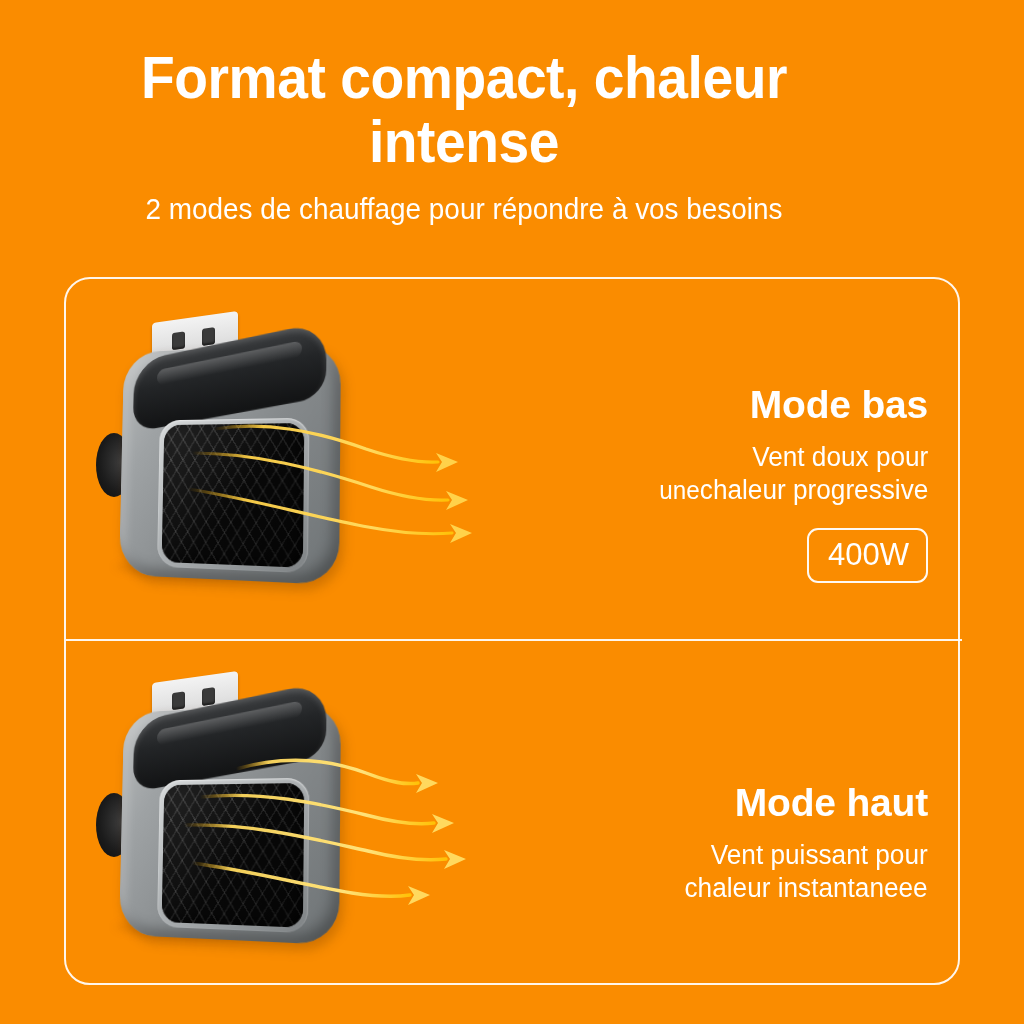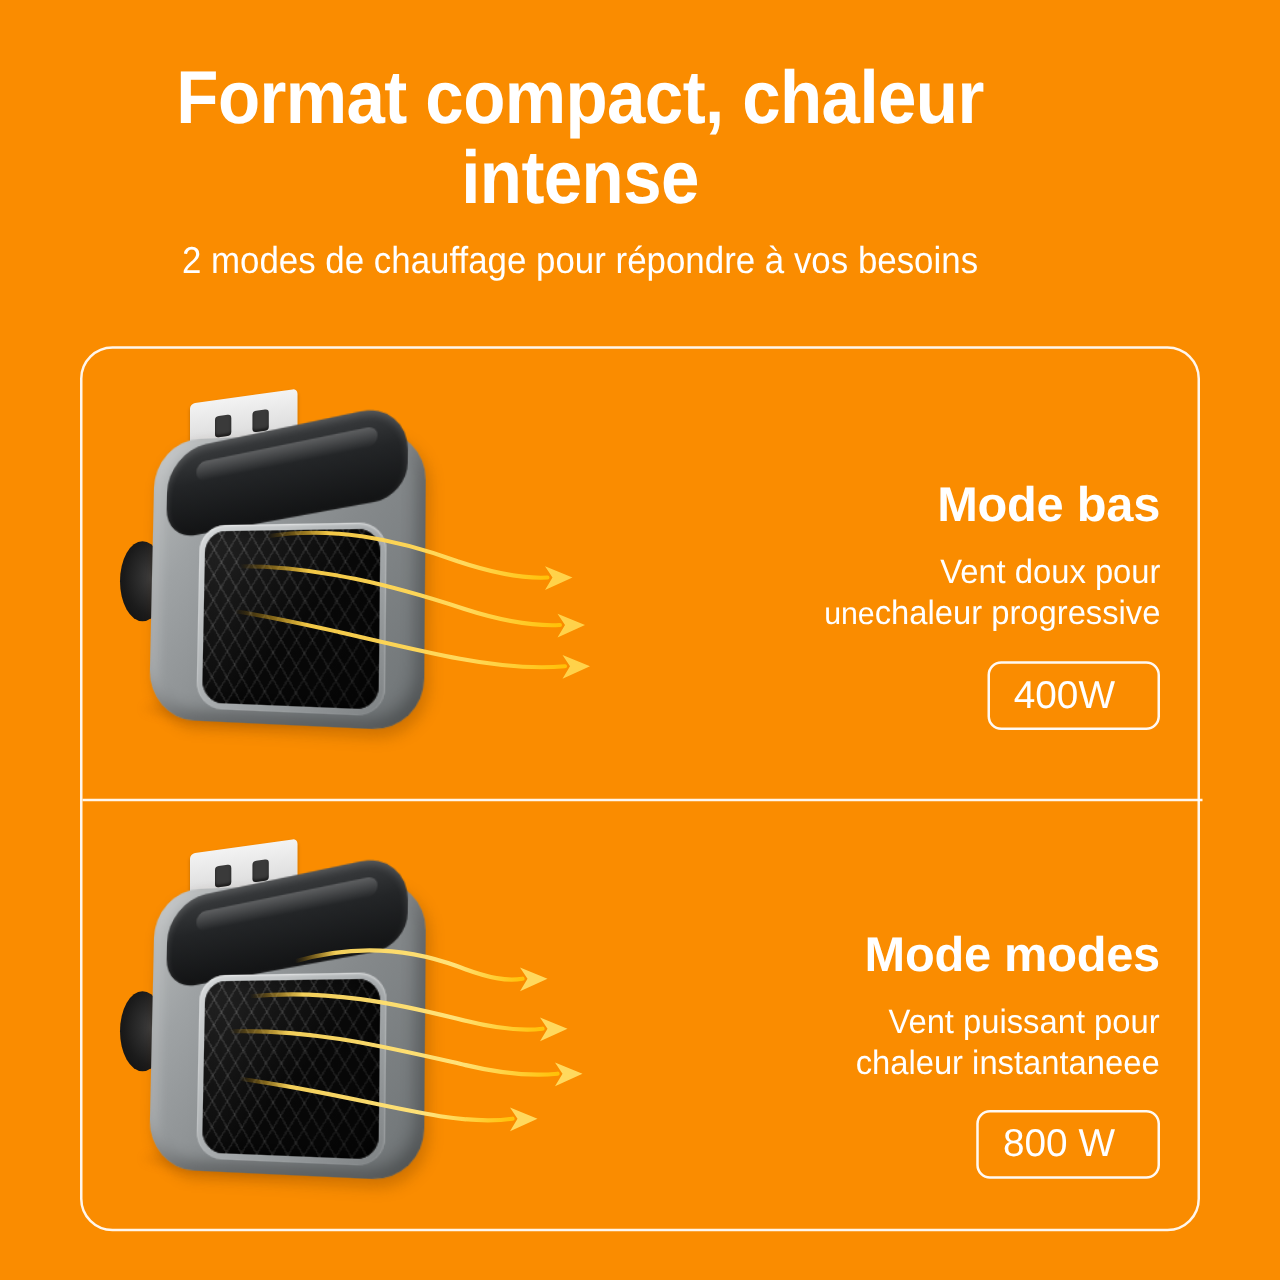--- a/index.html
+++ b/index.html
@@ -75,21 +75,21 @@
     color:#fff;font-size:27px;line-height:33px;
     margin:0;text-align:right;font-weight:400;
     transform:scaleX(.97);transform-origin:right center;
   }
   .mode-desc .small{font-size:25px;}
   .badge{
     margin-top:21px;
     border:2px solid rgba(255,255,255,.95);
     border-radius:11px;
     color:#fff;font-size:31px;line-height:31px;
-    padding:9px 34px 11px 19px;
+    padding:9px 17px 11px 19px;
     display:inline-block;
   }
 
   
   .device{position:absolute;left:24px;top:14px;width:300px;height:330px;}
   .dev-shadow{
     position:absolute;left:24px;top:236px;width:212px;height:28px;
     background:radial-gradient(ellipse at 50% 50%, rgba(120,55,0,.40) 0%, rgba(140,64,0,.18) 55%, rgba(150,70,0,0) 75%);
     filter:blur(3px);
   }
@@ -260,23 +260,22 @@
             <path d="M350,111 l22,9 l-22,10 l6,-10 z"></path>
             <path d="M366,151 l22,9 l-22,10 l6,-10 z"></path>
             <path d="M378,187 l22,9 l-22,10 l6,-10 z"></path>
             <path d="M342,223 l22,9 l-22,10 l6,-10 z"></path>
           </g>
         </svg>
 
       </div>
 
       <div class="textcol">
-        <div class="mode-title">Mode modes</div>
+        <div class="mode-title">Mode haut</div>
         <div class="mode-desc">
           <span>Vent puissant pour</span><br>
           <span>chaleur instantaneee</span>
         </div>
-        <div class="badge">800 W</div>
       </div>
     </div>
 
   </div>
 </div>
 
 </body></html>

